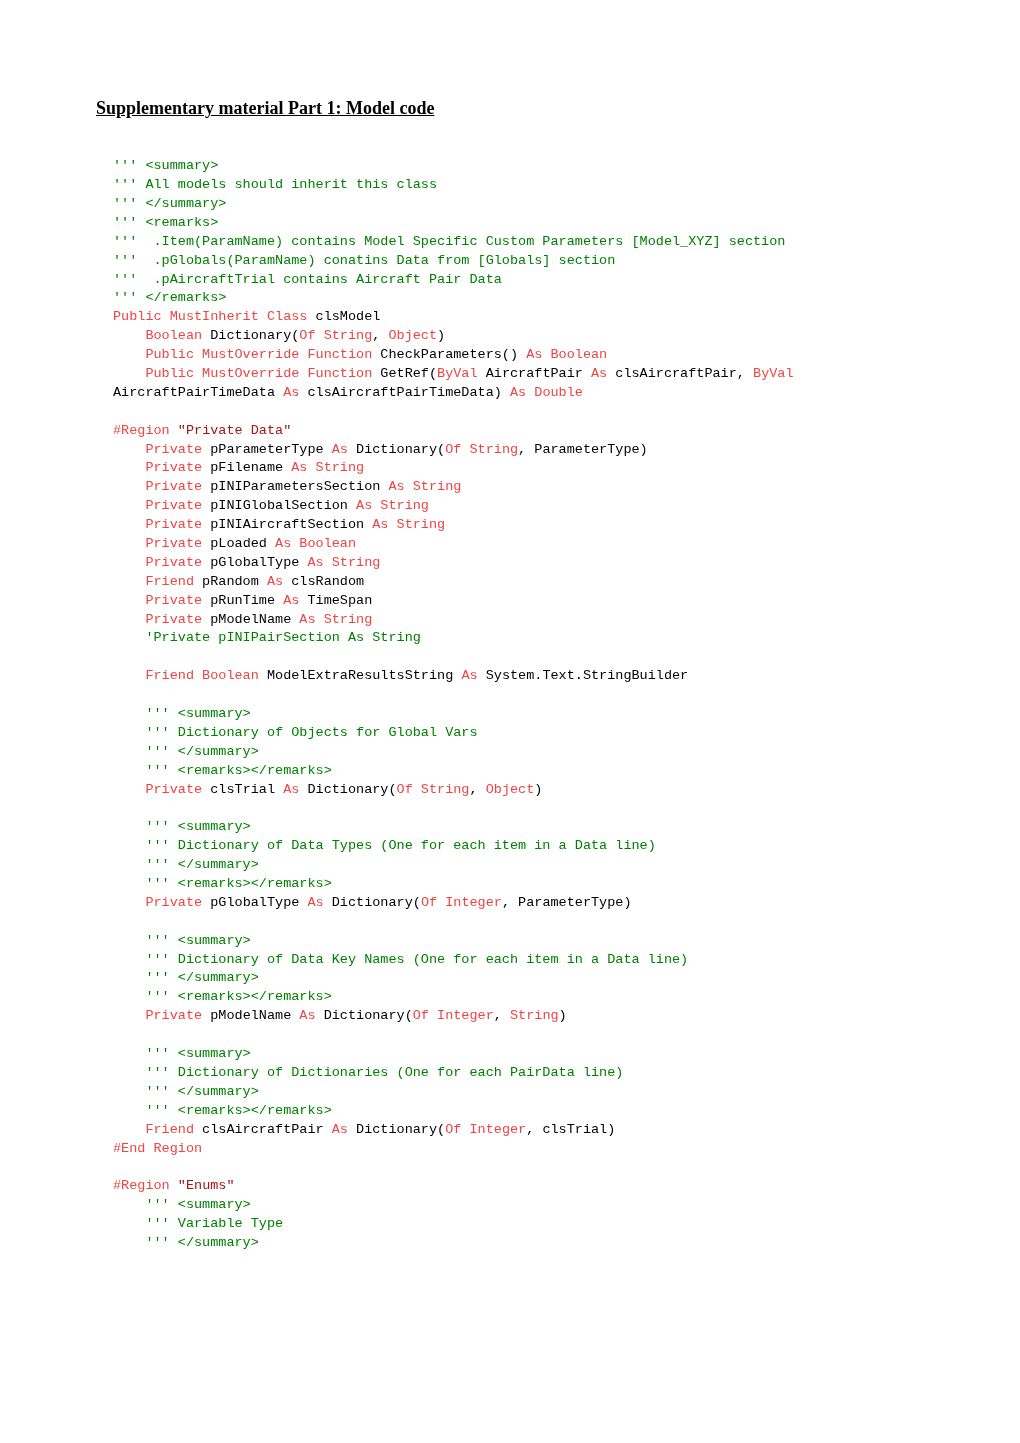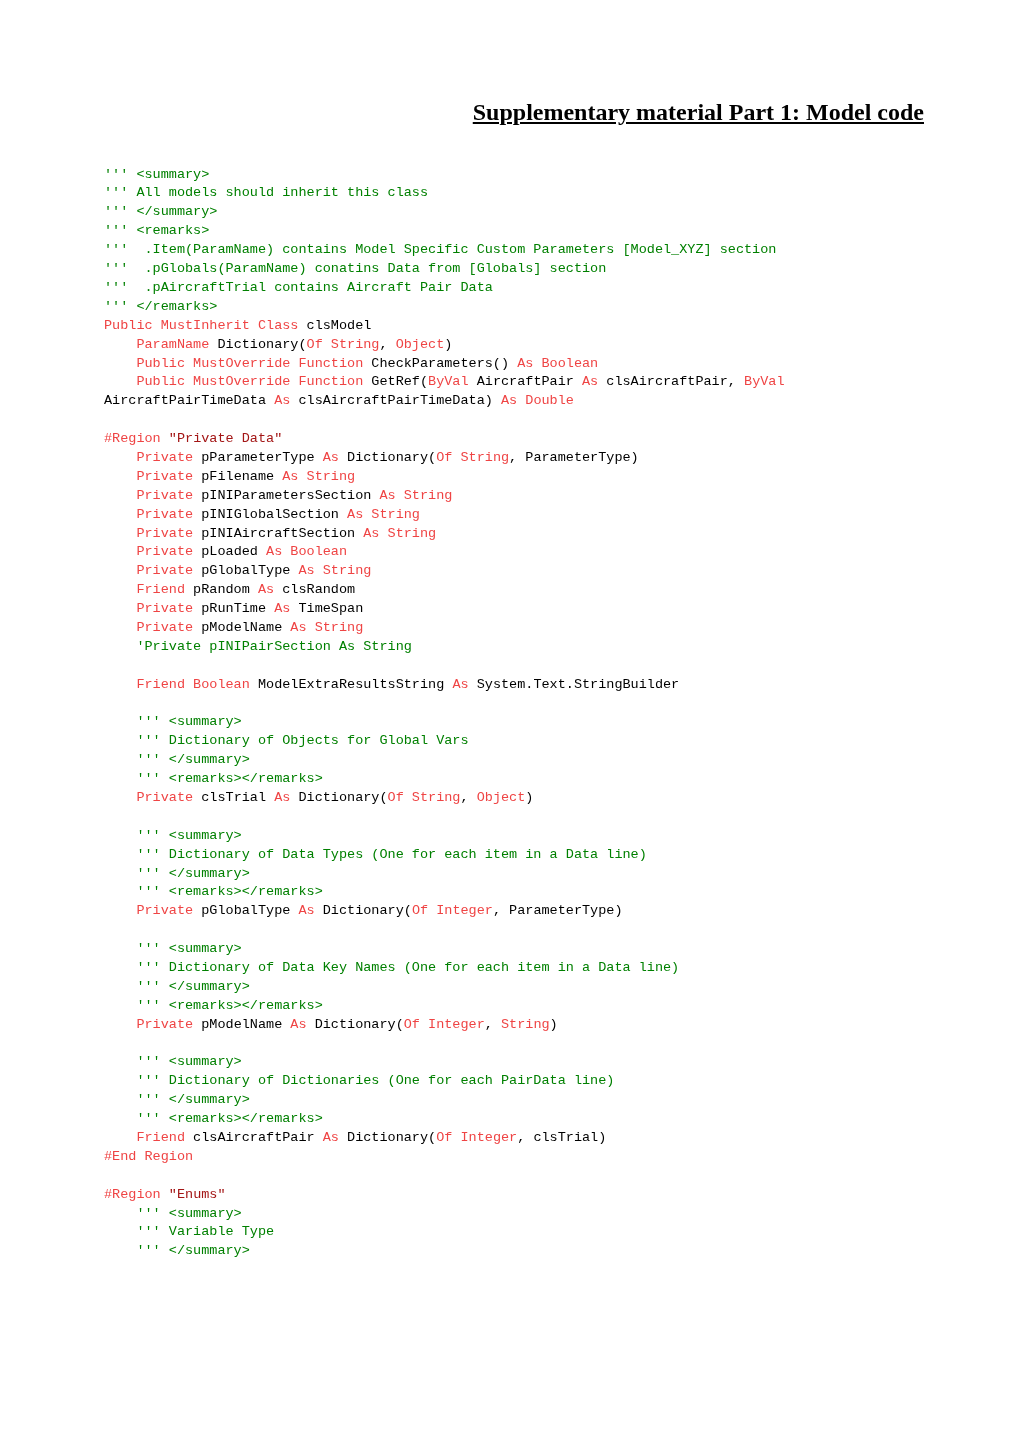--- a/index.html
+++ b/index.html
@@ -8,28 +8,28 @@
     padding: 96px 96px 96px 96px;
     font-family: "Courier New", Courier, monospace;
     font-size: 13.5px;
     line-height: 1.4;
     color: #000;
     width: 1020px;
     box-sizing: border-box;
   }
   .title {
     font-family: "Times New Roman", Times, serif;
-    font-size: 24px;
+    font-size: 18px;
     font-weight: bold;
     text-decoration: underline;
-    text-align: right;
+    text-align: left;
     margin-bottom: 36px;
   }
   pre.code {
-    margin: 8px;
+    margin: 17px;
     white-space: pre-wrap;
     word-wrap: break-word;
     font-family: "Courier New", Courier, monospace;
   }
   .c-comment { color: #008000; }
   .c-keyword { color: #ef4444; }
   .c-text    { color: #000000; }
   .c-string  { color: #a31515; }
 </style>
 </head>
@@ -39,21 +39,21 @@
 
 <pre class="code" id="code-block"><span class="c-comment">''' &lt;summary&gt;
 ''' All models should inherit this class
 ''' &lt;/summary&gt;
 ''' &lt;remarks&gt;
 '''  .Item(ParamName) contains Model Specific Custom Parameters [Model_XYZ] section
 '''  .pGlobals(ParamName) conatins Data from [Globals] section
 '''  .pAircraftTrial contains Aircraft Pair Data
 ''' &lt;/remarks&gt;
 </span><span class="c-keyword">Public MustInherit Class</span><span class="c-text"> clsModel
-    </span><span class="c-keyword">ParamName</span><span class="c-text"> Dictionary(</span><span class="c-keyword">Of String</span><span class="c-text">, </span><span class="c-keyword">Object</span><span class="c-text">)
+    </span><span class="c-keyword">Boolean</span><span class="c-text"> Dictionary(</span><span class="c-keyword">Of String</span><span class="c-text">, </span><span class="c-keyword">Object</span><span class="c-text">)
     </span><span class="c-keyword">Public MustOverride Function</span><span class="c-text"> CheckParameters() </span><span class="c-keyword">As Boolean</span><span class="c-text">
     </span><span class="c-keyword">Public MustOverride Function</span><span class="c-text"> GetRef(</span><span class="c-keyword">ByVal</span><span class="c-text"> AircraftPair </span><span class="c-keyword">As</span><span class="c-text"> clsAircraftPair, </span><span class="c-keyword">ByVal</span><span class="c-text"> AircraftPairTimeData </span><span class="c-keyword">As</span><span class="c-text"> clsAircraftPairTimeData) </span><span class="c-keyword">As Double</span><span class="c-text">
 
 </span><span class="c-keyword">#Region</span><span class="c-text"> </span><span class="c-string">"Private Data"</span><span class="c-text">
     </span><span class="c-keyword">Private</span><span class="c-text"> pParameterType </span><span class="c-keyword">As</span><span class="c-text"> Dictionary(</span><span class="c-keyword">Of String</span><span class="c-text">, ParameterType)
     </span><span class="c-keyword">Private</span><span class="c-text"> pFilename </span><span class="c-keyword">As String</span><span class="c-text">
     </span><span class="c-keyword">Private</span><span class="c-text"> pINIParametersSection </span><span class="c-keyword">As String</span><span class="c-text">
     </span><span class="c-keyword">Private</span><span class="c-text"> pINIGlobalSection </span><span class="c-keyword">As String</span><span class="c-text">
     </span><span class="c-keyword">Private</span><span class="c-text"> pINIAircraftSection </span><span class="c-keyword">As String</span><span class="c-text">
     </span><span class="c-keyword">Private</span><span class="c-text"> pLoaded </span><span class="c-keyword">As Boolean</span><span class="c-text">

